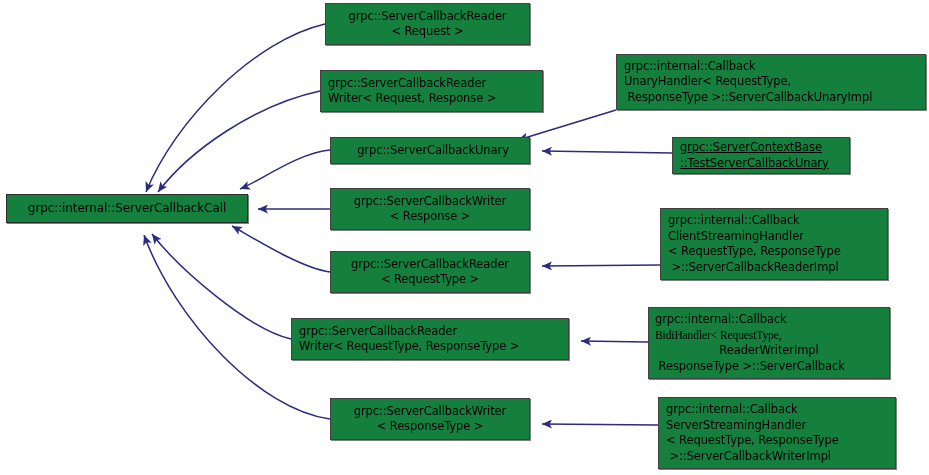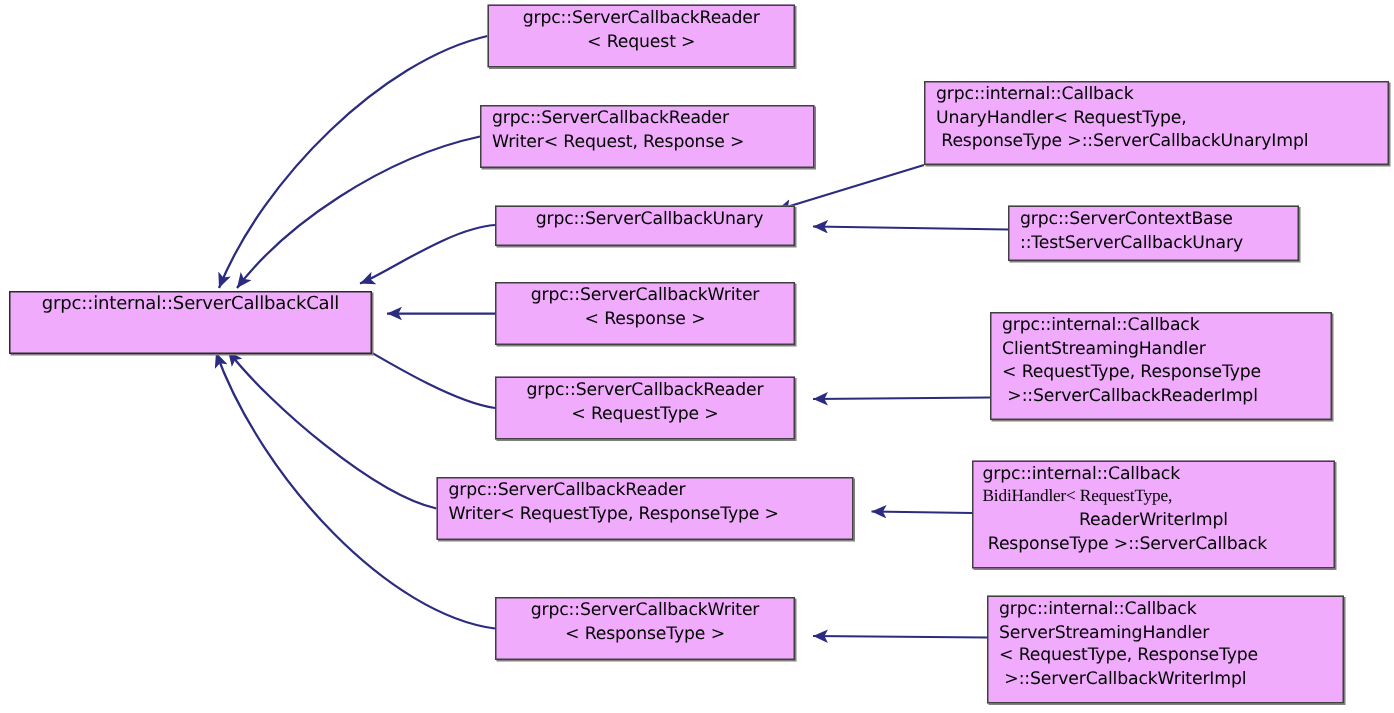--- a/index.html
+++ b/index.html
@@ -8,26 +8,26 @@
     position:relative;
     width:929px;height:475px;
     background:#ffffff;
     font-family:"DejaVu Sans","Liberation Sans",sans-serif;
     overflow:hidden;
   }
   #edges{position:absolute;left:0;top:0;width:929px;height:475px;}
   .node{
     position:absolute;
     box-sizing:border-box;
-    background:#f0abfc;
+    background:#15803d;
     border:1px solid #404040;
     box-shadow:1px 1px 0 0 #808080;
     display:flex;
     flex-direction:column;
-    justify-content:flex-start;
+    justify-content:center;
     color:#000000;
     font-size:11.5px;
     line-height:15.5px;
     letter-spacing:-0.1px;
     z-index:5;
     white-space:pre;
   }
   .node .ln{display:block;}
   .node.center{text-align:center;padding:0 6px;}
   .node.left{text-align:left;padding:0 7px;}
@@ -60,21 +60,21 @@
       <path d="M330,419 C260,410 175,320 144,235"></path>
 
       <path d="M616,110 L518,140"></path>
       <path d="M672,153 L542,151"></path>
       <path d="M660,265 L542,266"></path>
       <path d="M648,342 L581,341"></path>
       <path d="M658,425 L542,424"></path>
     </g>
   </svg>
 
-  <div class="node base" style="left:6px;top:194px;width:242px;height:42px;">
+  <div class="node base" style="left:6px;top:194px;width:242px;height:29px;">
     <span class="ln">grpc::internal::ServerCallbackCall</span>
   </div>
 
   <div class="node center" style="left:325px;top:3px;width:205px;height:42px;">
     <span class="ln">grpc::ServerCallbackReader</span>
     <span class="ln">&lt; Request &gt;</span>
   </div>
 
   <div class="node left" style="left:320px;top:70px;width:223px;height:42px;">
     <span class="ln">grpc::ServerCallbackReader</span>
@@ -104,21 +104,21 @@
     <span class="ln">grpc::ServerCallbackWriter</span>
     <span class="ln">&lt; ResponseType &gt;</span>
   </div>
 
   <div class="node left" style="left:616px;top:54px;width:310px;height:56px;">
     <span class="ln">grpc::internal::Callback</span>
     <span class="ln">UnaryHandler&lt; RequestType,</span>
     <span class="ln"> ResponseType &gt;::ServerCallbackUnaryImpl</span>
   </div>
 
-  <div class="node left" style="left:672px;top:137px;width:194px;height:37px;">
+  <div class="node left" style="left:672px;top:137px;width:178px;height:37px;text-decoration:underline;">
     <span class="ln">grpc::ServerContextBase</span>
     <span class="ln">::TestServerCallbackUnary</span>
   </div>
 
   <div class="node left" style="left:660px;top:208px;width:228px;height:72px;">
     <span class="ln">grpc::internal::Callback</span>
     <span class="ln">ClientStreamingHandler</span>
     <span class="ln">&lt; RequestType, ResponseType</span>
     <span class="ln"> &gt;::ServerCallbackReaderImpl</span>
   </div>

